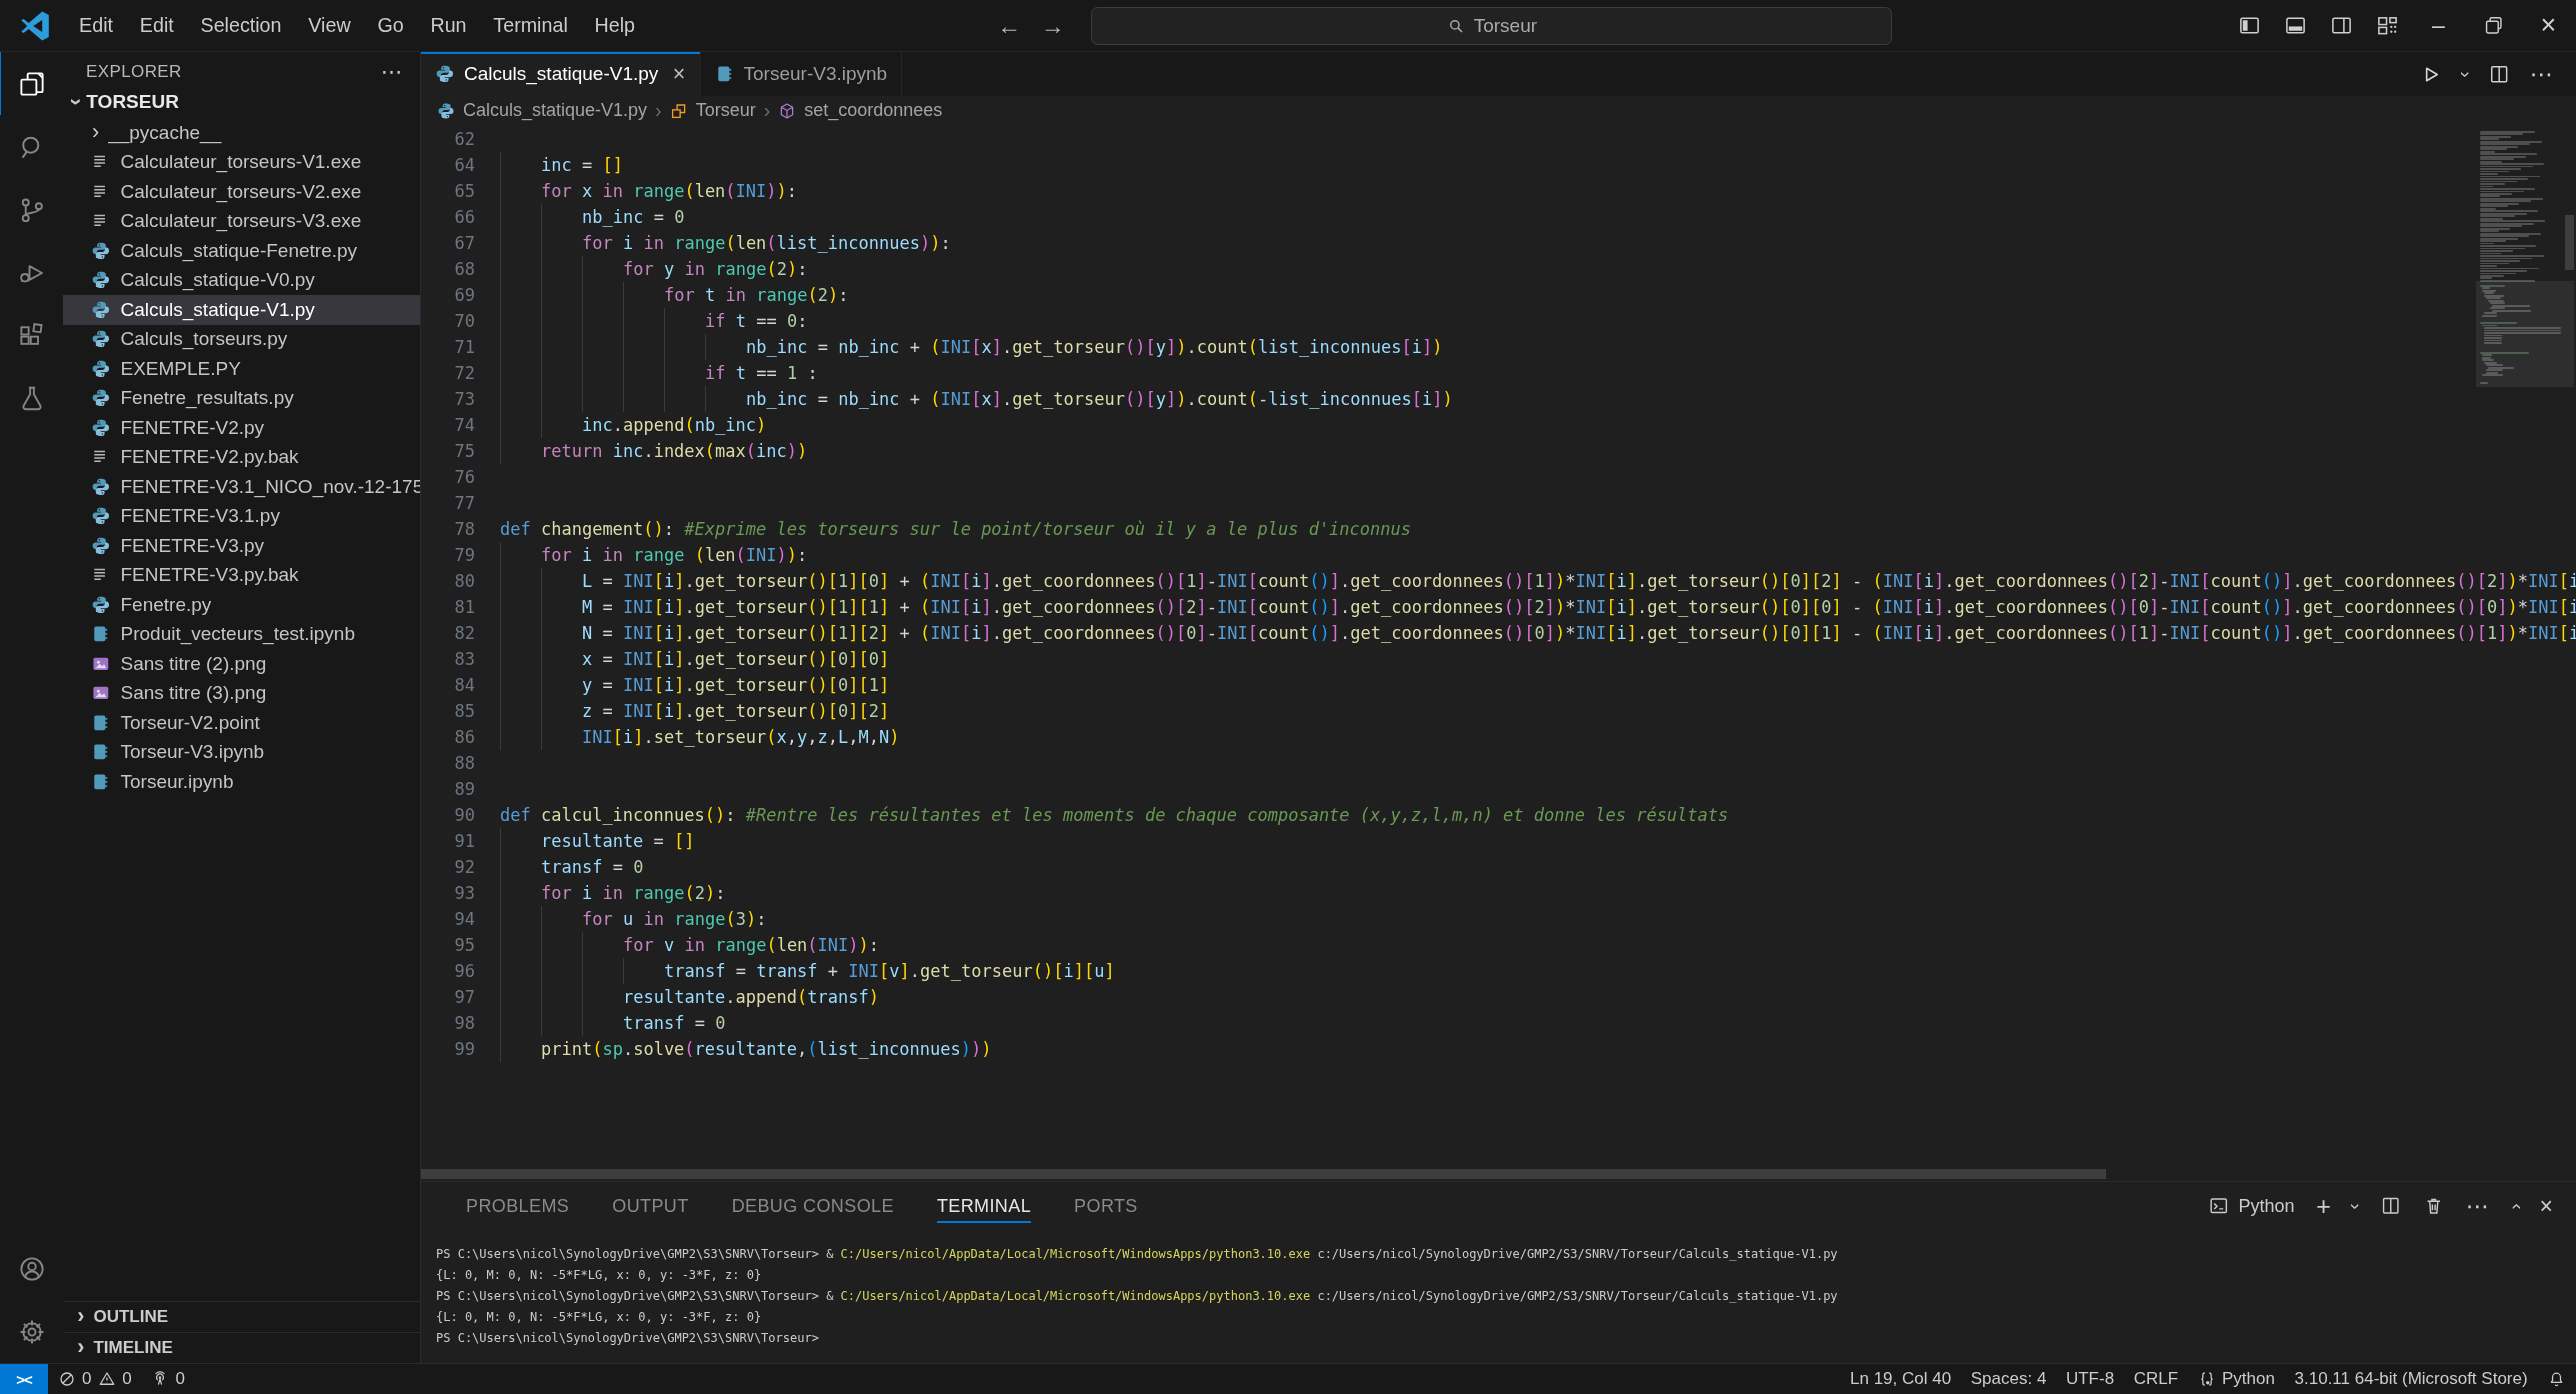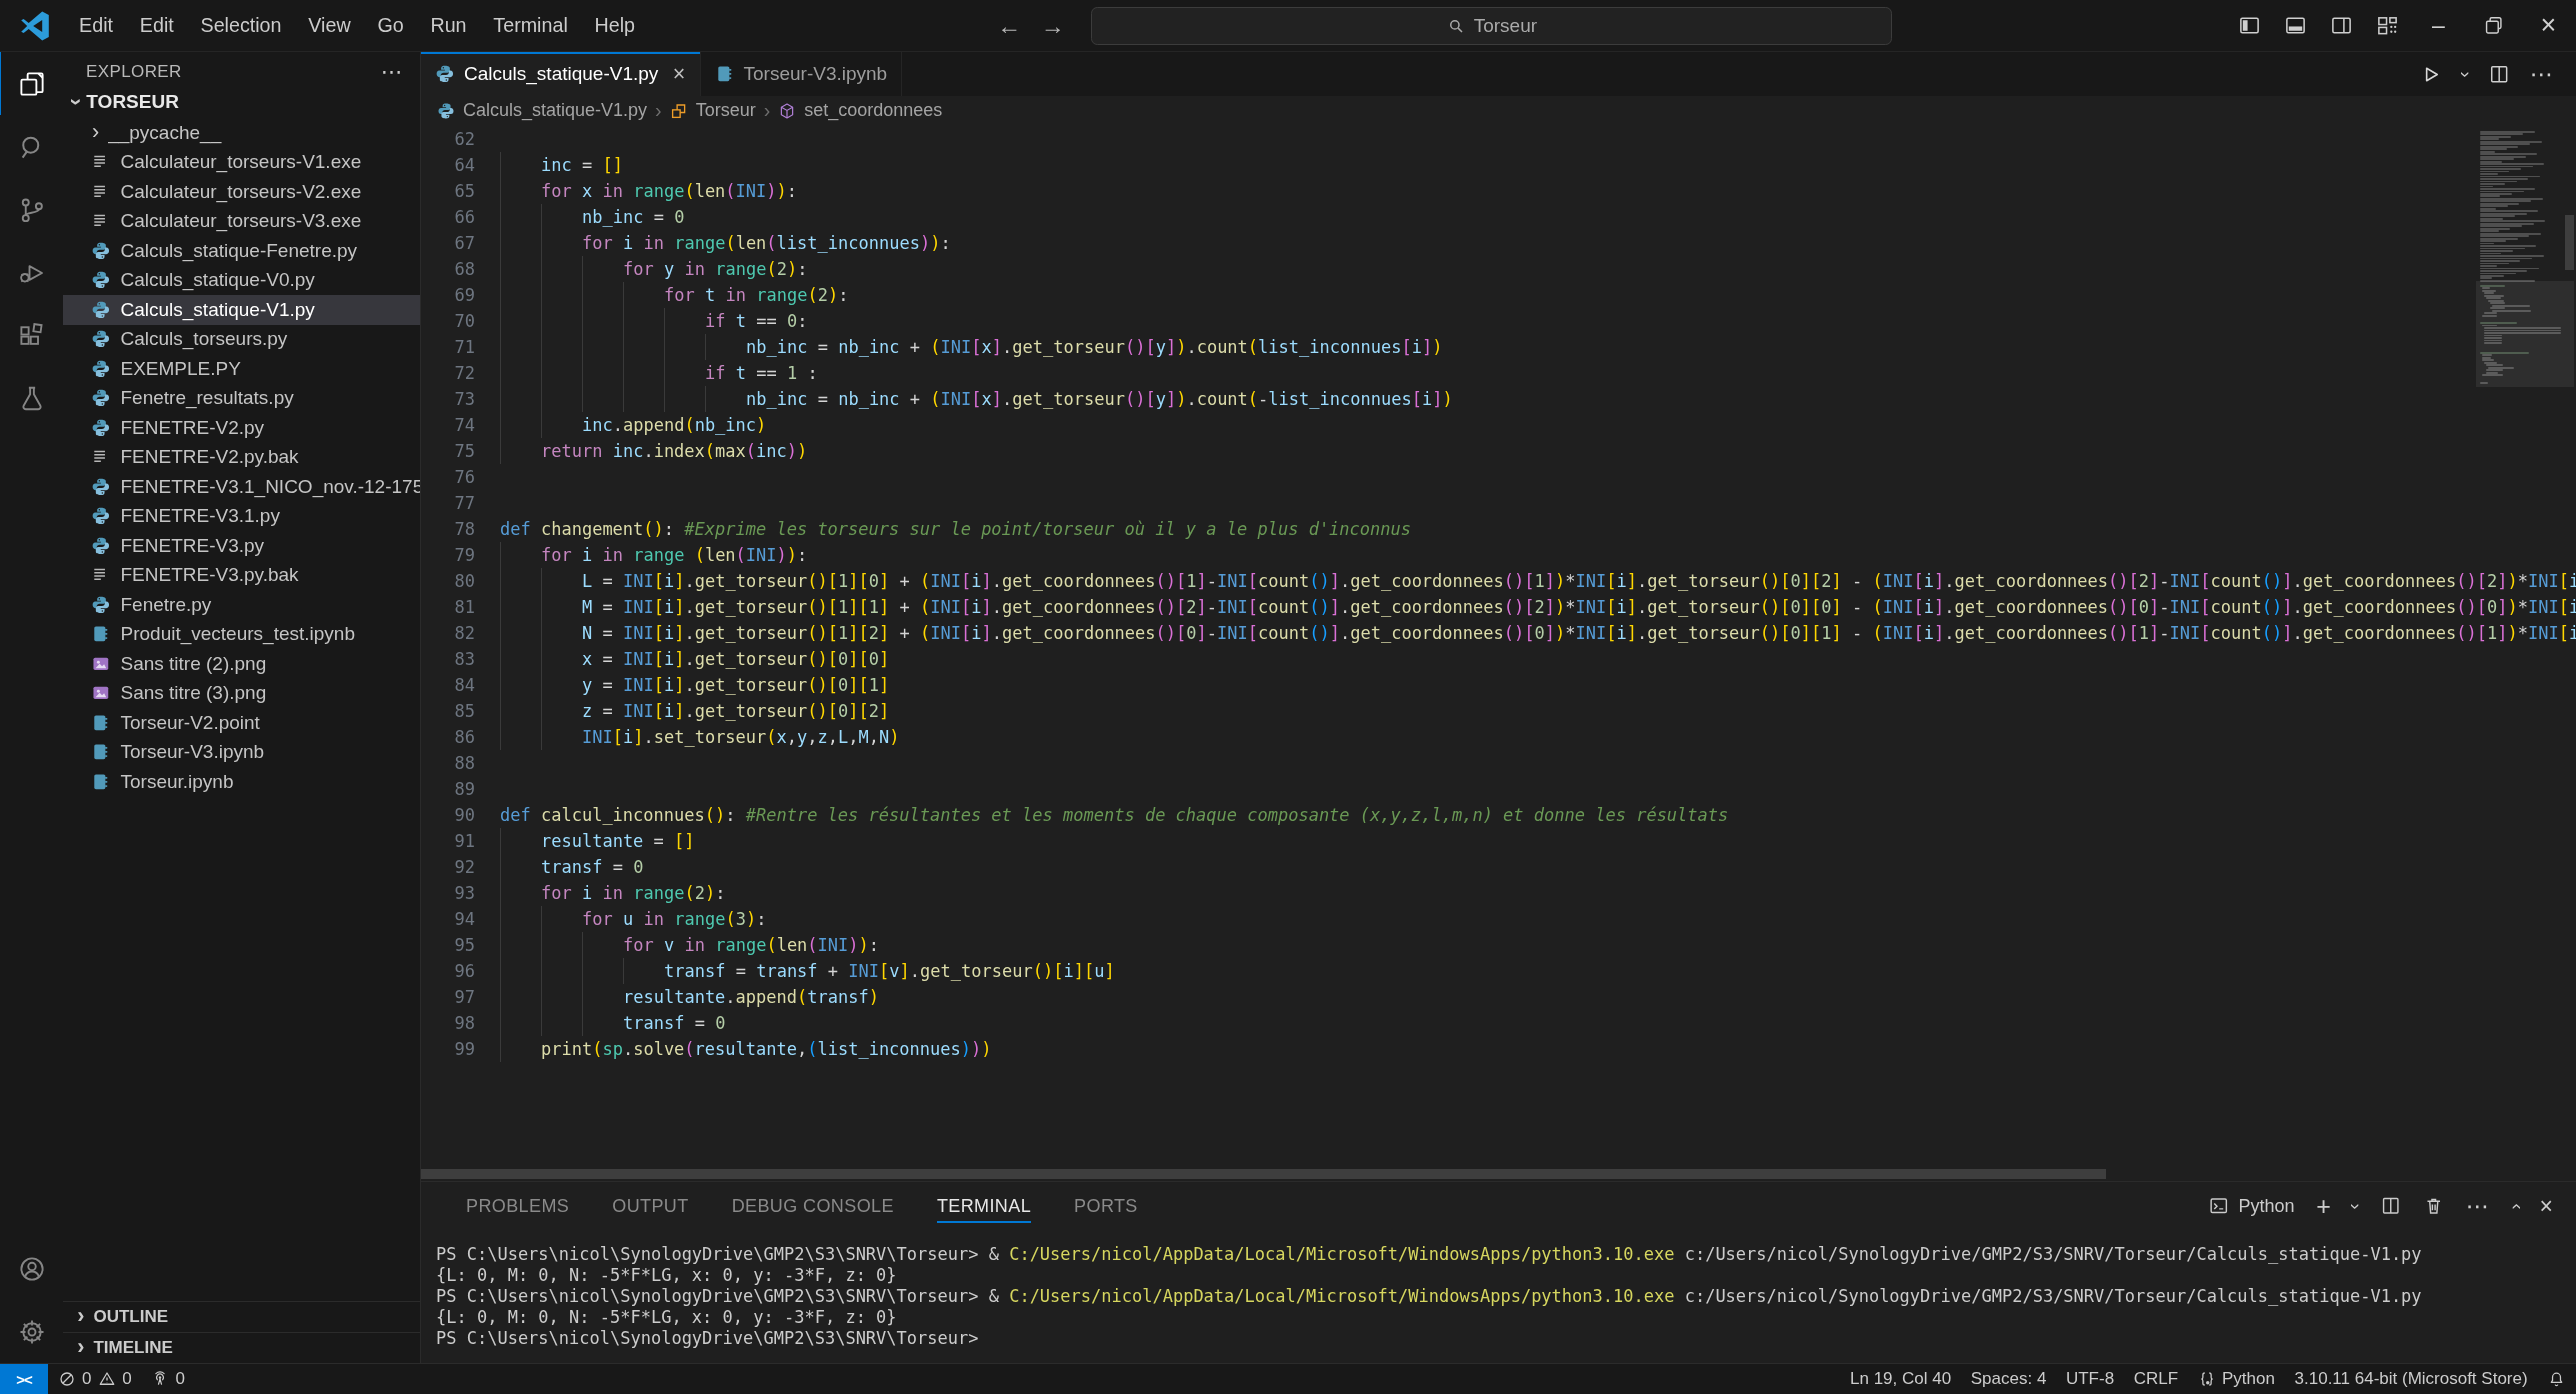--- a/index.html
+++ b/index.html
@@ -97,21 +97,21 @@
   .panel-tab { margin-right:43px; font-size:18px; letter-spacing:0.4px; color:#8a8a8a; height:100%; display:flex; align-items:center; position:relative; }
   .panel-tab.active { color:#e7e7e7; }
   .panel-tab.active::after { content:""; position:absolute; left:0; right:0; bottom:7.2px; height:1.8px; background:#0078d4; }
   .panel-actions { margin-left:auto; display:flex; align-items:center; gap:21.5px; color:#cccccc; }
   .term-label { display:flex; align-items:center; gap:9px; font-size:18px; color:#cccccc; }
   .pa-plus { font-size:25px; }
   .pa-chev { display:inline-block; transform:rotate(90deg); font-size:18px; }
   .pa-chev-up { display:inline-block; transform:rotate(-90deg); font-size:18px; }
   .pa-close { font-size:23px; }
 
-  .terminal { flex:1; padding:14.3px 0 0 15px; font-family:"DejaVu Sans Mono", monospace; font-size:17px; line-height:21px; white-space:pre; overflow:hidden; }
+  .terminal { flex:1; padding:14.3px 0 0 15px; font-family:"DejaVu Sans Mono", monospace; font-size:12px; line-height:21px; white-space:pre; overflow:hidden; }
   .t-plain { color:#cccccc; }
   .t-path { color:#d6d65f; }
 
   
   .statusbar { height:31px; background:#181818; border-top:0.9px solid #2b2b2b; display:flex; align-items:center; font-size:17px; color:#cccccc; }
   .sb-remote { width:48px; height:100%; background:#0078d4; color:#ffffff; display:flex; align-items:center; justify-content:center; font-size:15px; font-weight:bold; letter-spacing:-0.9px; flex:none; }
   .sb-item { display:flex; align-items:center; gap:6.3px; padding:0 9.8px; height:100%; }
   .sb-right { margin-left:auto; display:flex; align-items:center; height:100%; }
   .sb-icon { display:flex; align-items:center; }
 </style>

